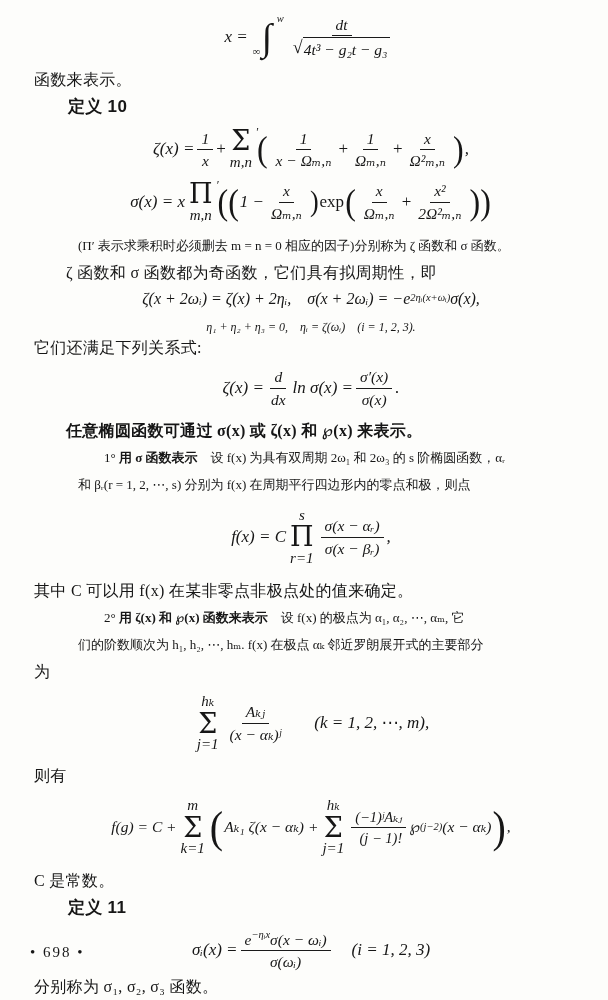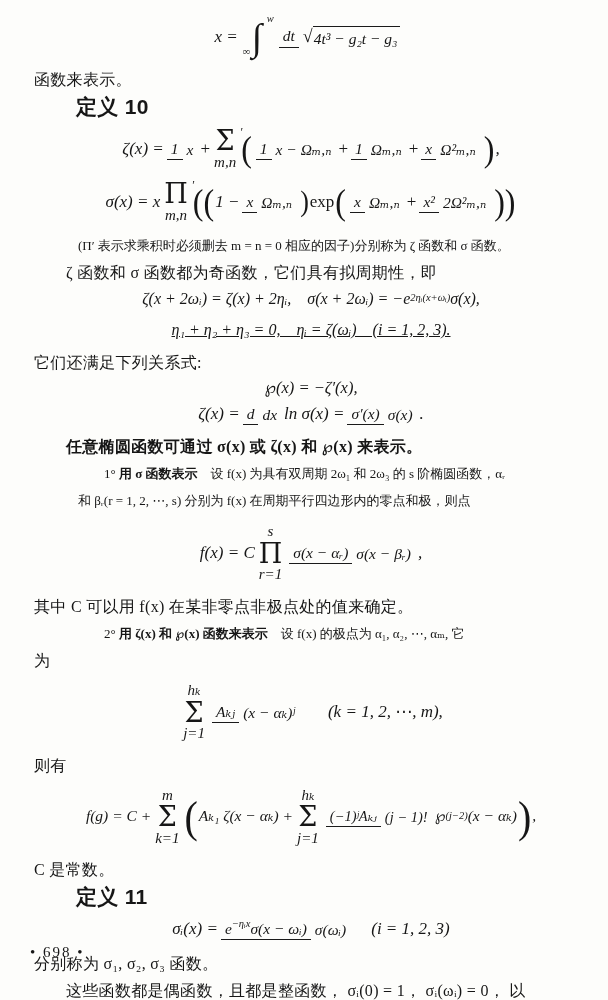--- a/index.html
+++ b/index.html
@@ -12,31 +12,31 @@
   .page{
     position:relative;width:608px;height:1000px;
     background:#fdfdfb;
     box-sizing:border-box;
     padding:12px 20px 0 34px;
   }
   
   .cn{font-size:16px;line-height:27px;letter-spacing:0.3px;white-space:nowrap;}
   .ind{padding-left:2em;}
   .b{font-weight:bold;}
-  .h{font-weight:bold;font-family:"Liberation Sans","DejaVu Sans",sans-serif;padding-left:2em;font-size:21px;}
+  .h{font-weight:bold;font-family:"Liberation Sans","DejaVu Sans",sans-serif;padding-left:2em;font-size:17px;}
   .tight{letter-spacing:0;font-size:13px;margin-left:44px;}
   
   .disp{
     display:flex;justify-content:center;align-items:center;
     font-size:17px;font-style:italic;line-height:1.2;
     margin:6px 0;white-space:nowrap;
   }
   .disp .up{font-style:normal;}
   
-  .frac{display:inline-flex;flex-direction:row;align-items:center;margin:0 3px;font-size:15.5px;line-height:1.25;}
+  .frac{display:inline-flex;flex-direction:column;align-items:center;margin:0 3px;font-size:15.5px;line-height:1.25;}
   .frac .num{padding:0 4px 1px;border-bottom:1.3px solid #1a1a1a;text-align:center;}
   .frac .den{padding:1px 4px 0;text-align:center;}
   
   .bigop{display:inline-flex;flex-direction:column;align-items:center;margin:0 4px;line-height:1;position:relative;}
   .bigop .sym{font-size:27px;line-height:0.95;font-style:normal;font-family:"DejaVu Serif","DejaVu Sans",serif;}
   .bigop .lim{font-size:15px;line-height:1.15;font-style:italic;}
   .bigop .prime{position:absolute;top:-2px;right:-7px;font-size:12px;font-style:normal;}
   
   .int{position:relative;display:inline-block;width:30px;height:46px;margin:0 4px;}
   .int .sym{font-size:38px;line-height:46px;display:block;text-align:center;font-style:normal;}
@@ -139,29 +139,26 @@
   </div>
 
   <div class="cn tight">(Π′ 表示求乘积时必须删去 m = n = 0 相应的因子)分别称为 ζ 函数和 σ 函数。</div>
   <div class="cn ind">ζ 函数和 σ 函数都为奇函数，它们具有拟周期性，即</div>
 
   <div class="disp" style="font-size:16px;margin:3px 0 12px;">
     <span>ζ(x + 2ωᵢ) = ζ(x) + 2ηᵢ,　σ(x + 2ωᵢ) = −e</span>
       <span class="sup">2ηᵢ(x+ωᵢ)</span>
       <span>σ(x),</span>
   </div>
-  <div class="disp" style="font-size:16px;margin:4px 0 10px;text-decoration:underline;">
+  <div class="disp" style="font-size:12px;margin:4px 0 0;">
     <span>η₁ + η₂ + η₃ = 0,　ηᵢ = ζ(ωᵢ)　(i = 1, 2, 3).</span>
   </div>
 
   <div class="cn">它们还满足下列关系式:</div>
 
-  <div class="disp" style="font-size:16.5px;margin:2px 0 0;">
-    <span>℘(x) = −ζ′(x),</span>
-  </div>
 
   <div class="disp" style="margin:6px 0 8px;">
     <span>ζ(x) =</span>
     <span class="frac">
       <span class="num">d</span>
       <span class="den">dx</span>
     </span>
     <span>ln σ(x) =</span>
     <span class="frac">
       <span class="num">σ′(x)</span>
@@ -185,20 +182,21 @@
     <span class="frac">
       <span class="num">σ(x − αᵣ)</span>
       <span class="den">σ(x − βᵣ)</span>
     </span>
     <span>,</span>
   </div>
 
   <div class="cn">其中 C 可以用 f(x) 在某非零点非极点处的值来确定。</div>
 
   <div class="cn ind tight"><span>2°</span><span class="b"> 用 ζ(x) 和 ℘(x) 函数来表示</span><span>　设 f(x) 的极点为 α₁, α₂, ⋯, αₘ, 它</span></div>
+  <div class="cn tight">们的阶数顺次为 h₁, h₂, ⋯, hₘ. f(x) 在极点 αₖ 邻近罗朗展开式的主要部分</div>
   <div class="cn">为</div>
 
   <div class="disp" style="margin:8px 0 9px;">
     <span class="bigop">
       <span class="lim">hₖ</span>
       <span class="sym">Σ</span>
       <span class="lim">j=1</span>
     </span>
     <span class="frac">
       <span class="num">Aₖⱼ</span>
@@ -217,36 +215,36 @@
       <span class="sym">Σ</span>
       <span class="lim">k=1</span>
     </span>
     <span class="paren xl">(</span>
     <span>Aₖ₁ ζ(x − αₖ) +</span>
     <span class="bigop">
       <span class="lim">hₖ</span>
       <span class="sym">Σ</span>
       <span class="lim">j=1</span>
     </span>
-    <span class="frac" style="font-size:14.5px;">
+    <span class="frac" style="font-size:14.5px;align-items:flex-end;">
       <span class="num">(−1)ʲAₖⱼ</span>
       <span class="den">(j − 1)!</span>
     </span>
     <span>℘</span>
       <span class="sup">(j−2)</span>
       <span>(x − αₖ)</span>
     <span class="paren xl">)</span>
       <span>,</span>
   </div>
 
   <div class="cn">C 是常数。</div>
 
   <div class="cn h">定义 11</div>
 
-  <div class="disp" style="margin:9px 0 10px;">
+  <div class="disp" style="margin:9px 0 2px;">
     <span>σᵢ(x) =</span>
     <span class="frac">
       <span class="num"><span>e</span><span class="sup">−ηᵢx</span><span>σ(x − ωᵢ)</span></span>
       <span class="den">σ(ωᵢ)</span>
     </span>
     <span class="gap" style="width:18px;"></span>
     <span>(i = 1, 2, 3)</span>
   </div>
 
   <div class="cn">分别称为 σ₁, σ₂, σ₃ 函数。</div>

